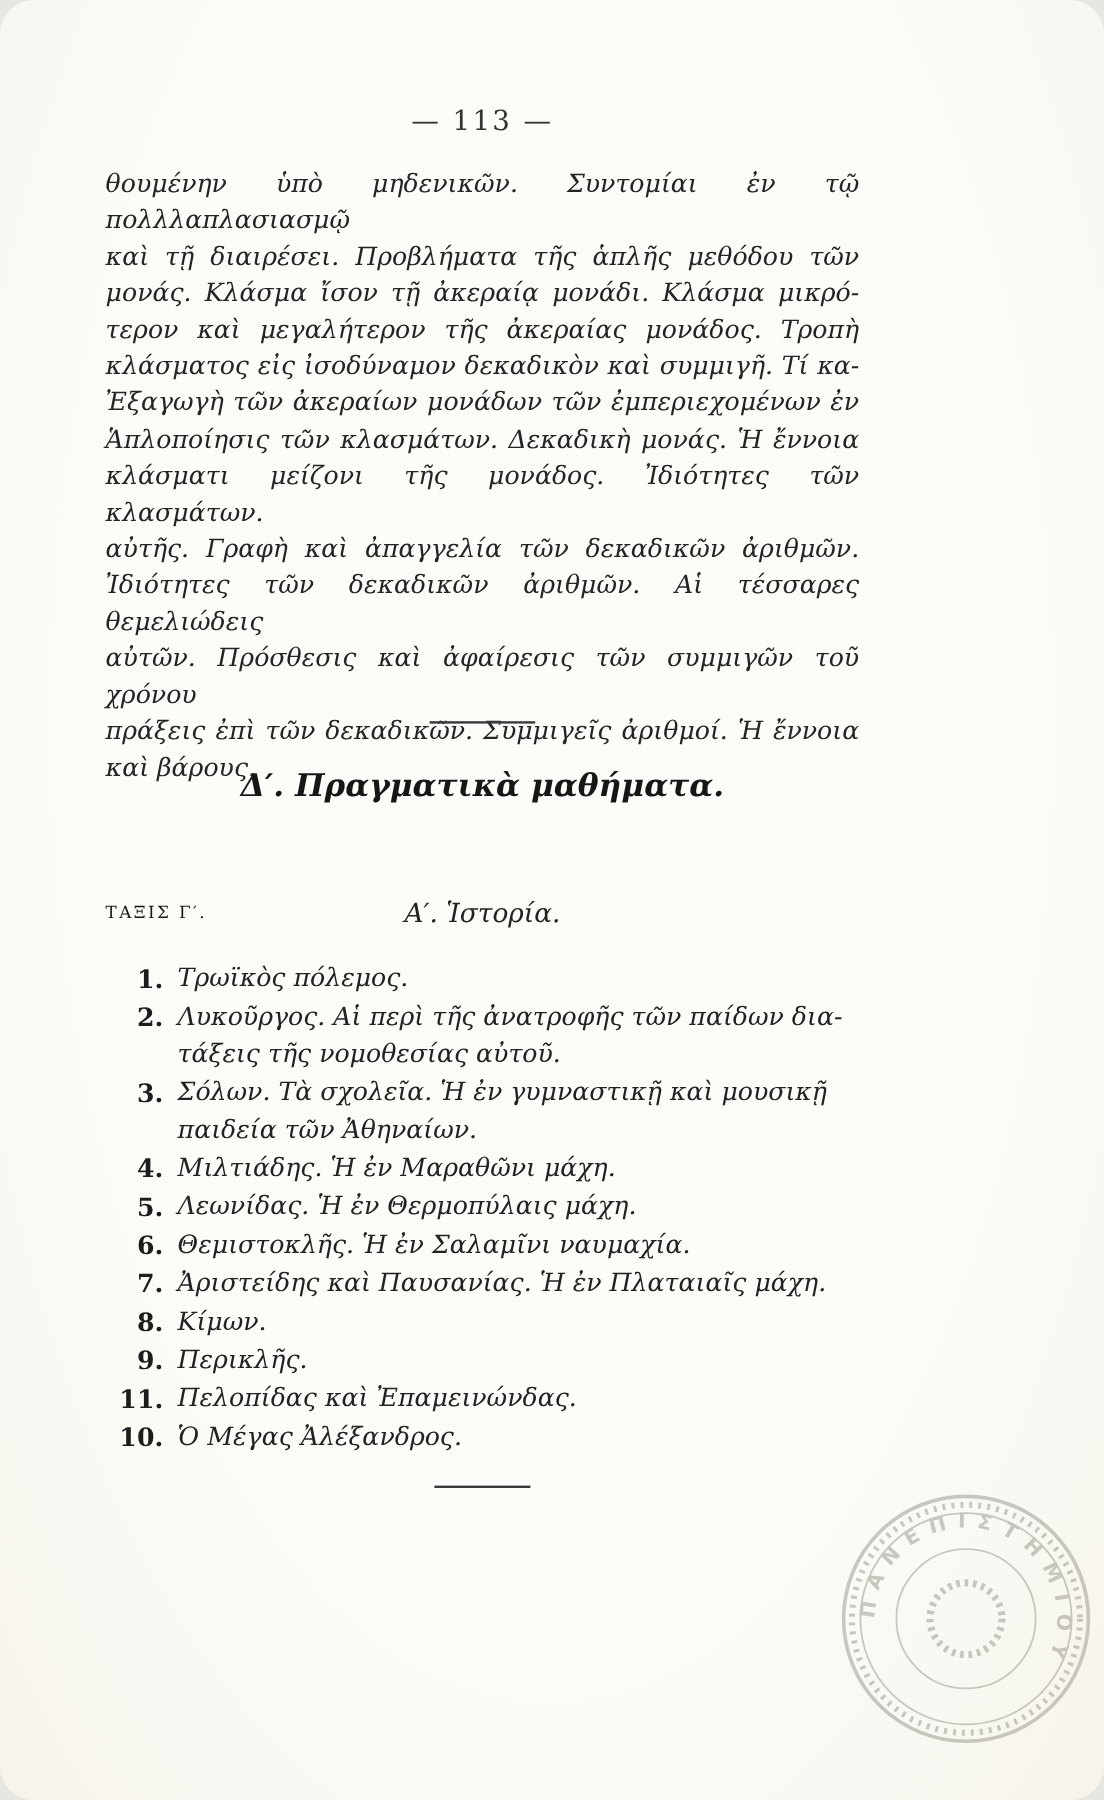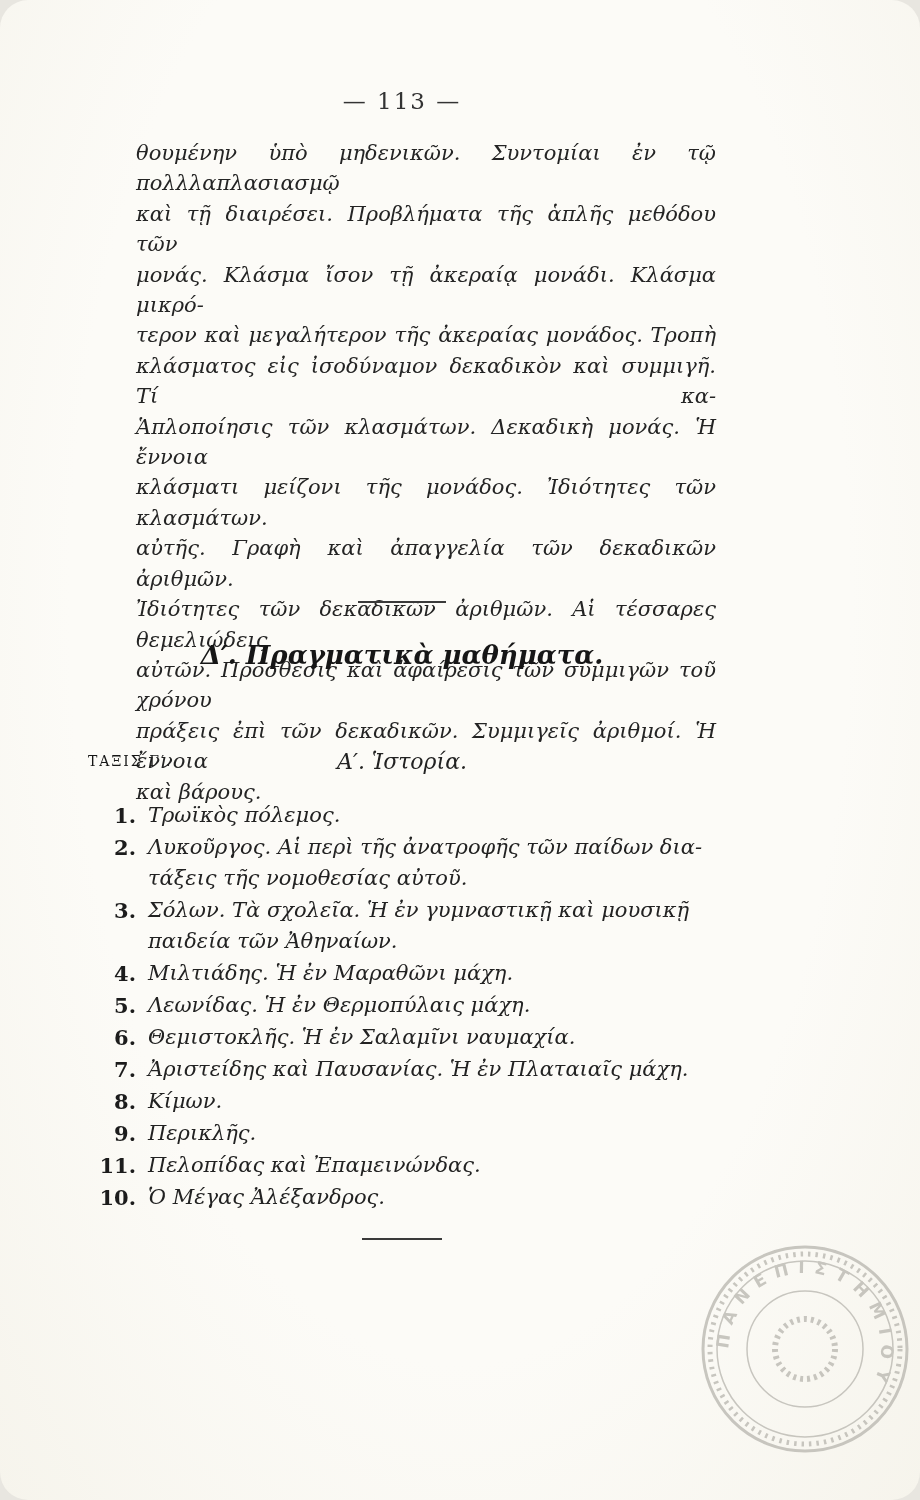--- a/index.html
+++ b/index.html
@@ -22,21 +22,20 @@
     font-size:23px; letter-spacing:2px; color:#333;
   }
 
   .para { position:absolute; top:138px; left:0; right:0; }
   .pline {
     font-style:italic;
     font-size:21px;
     line-height:30.4px;
     color:#242424;
     white-space:normal;
-    margin-left:48px;
   }
   .pline.just { text-align:justify; text-align-last:justify; }
 
   .rule { position:absolute; left:50%; transform:translateX(-50%); height:2px; background:#3a3a3a; }
   .rule1 { top:601px; width:88px; }
   .rule2 { top:1238px; width:80px; }
 
   .h1 {
     position:absolute; top:640px; left:0; right:0;
     text-align:center;
@@ -83,20 +82,21 @@
   <div class="content">
 
     <div class="pageno">— 113 —</div>
 
     <div class="para">
       <div class="pline just">θουμένην ὑπὸ μηδενικῶν. Συντομίαι ἐν τῷ πολλλαπλασιασμῷ</div>
       <div class="pline just">καὶ τῇ διαιρέσει. Προβλήματα τῆς ἁπλῆς μεθόδου τῶν</div>
       <div class="pline just">μονάς. Κλάσμα ἴσον τῇ ἀκεραίᾳ μονάδι. Κλάσμα μικρό-</div>
       <div class="pline just">τερον καὶ μεγαλήτερον τῆς ἀκεραίας μονάδος. Τροπὴ</div>
       <div class="pline just">κλάσματος εἰς ἰσοδύναμον δεκαδικὸν καὶ συμμιγῆ. Τί κα-</div>
+      <div class="pline just">Ἐξαγωγὴ τῶν ἀκεραίων μονάδων τῶν ἐμπεριεχομένων ἐν</div>
       <div class="pline just">Ἁπλοποίησις τῶν κλασμάτων. Δεκαδικὴ μονάς. Ἡ ἔννοια</div>
       <div class="pline just">κλάσματι μείζονι τῆς μονάδος. Ἰδιότητες τῶν κλασμάτων.</div>
       <div class="pline just">αὐτῆς. Γραφὴ καὶ ἀπαγγελία τῶν δεκαδικῶν ἀριθμῶν.</div>
       <div class="pline just">Ἰδιότητες τῶν δεκαδικῶν ἀριθμῶν. Αἱ τέσσαρες θεμελιώδεις</div>
       <div class="pline just">αὐτῶν. Πρόσθεσις καὶ ἀφαίρεσις τῶν συμμιγῶν τοῦ χρόνου</div>
       <div class="pline just">πράξεις ἐπὶ τῶν δεκαδικῶν. Συμμιγεῖς ἀριθμοί. Ἡ ἔννοια</div>
       <div class="pline">καὶ βάρους.</div>
     </div>
 
     <div class="rule rule1"></div>

